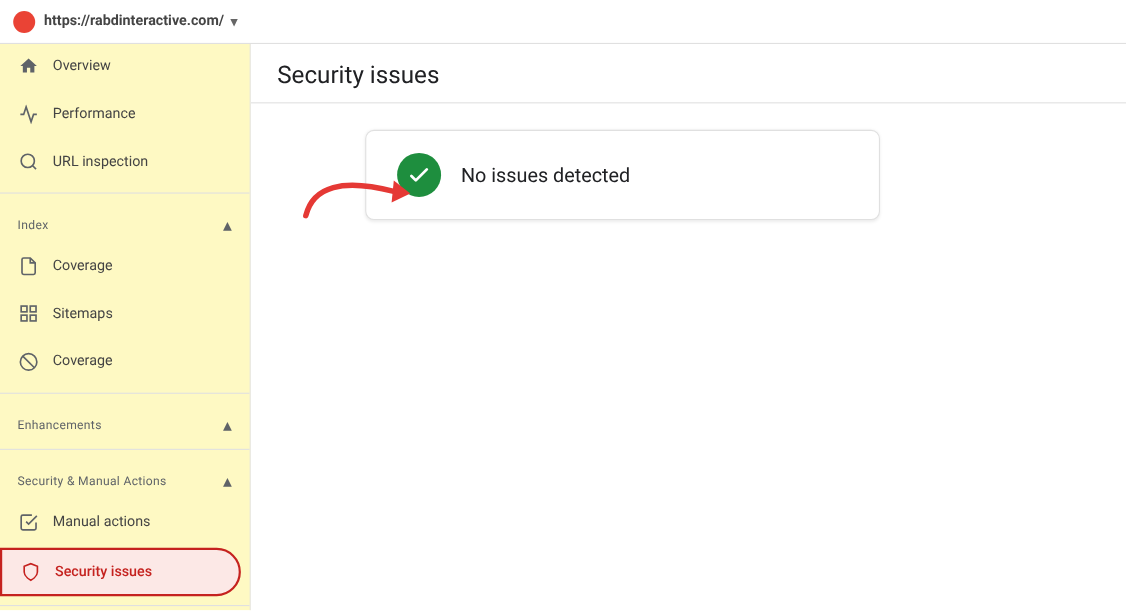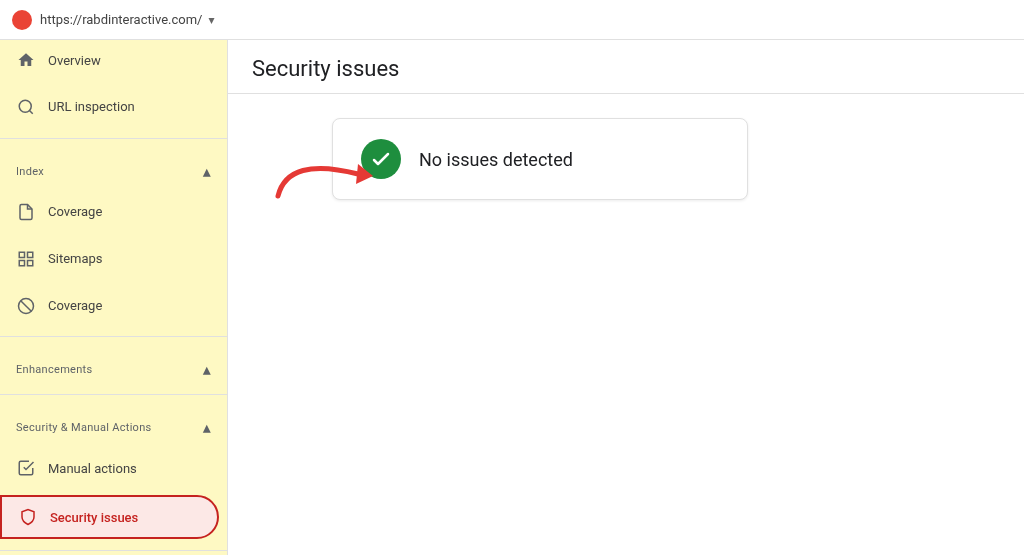--- a/index.html
+++ b/index.html
@@ -16,20 +16,21 @@
 
     
     .top-bar {
       display: flex;
       align-items: center;
       height: 40px;
       border-bottom: 1px solid #e0e0e0;
       padding: 0 12px;
       background: #fff;
       flex-shrink: 0;
+      font-weight: bold;
     }
     .top-bar-logo {
       width: 20px;
       height: 20px;
       border-radius: 50%;
       background: #ea4335;
       margin-right: 8px;
       flex-shrink: 0;
     }
     .top-bar-url {
@@ -148,21 +149,21 @@
     }
 
     
     .no-issues-card {
       display: flex;
       align-items: center;
       background: #fff;
       border: 1px solid #e0e0e0;
       border-radius: 8px;
       padding: 20px 28px;
-      width: 416px;
+      width: 468px;
       margin-left: 80px;
       box-shadow: 0 1px 3px rgba(0,0,0,0.08);
     }
 
     .check-circle {
       width: 40px;
       height: 40px;
       border-radius: 50%;
       background: #1e8e3e;
       display: flex;
@@ -210,20 +211,28 @@
 
     <div class="sidebar-item">
       <span class="sidebar-icon">
         <svg width="18" height="18" viewBox="0 0 24 24" fill="currentColor">
             <path d="M10 20v-6h4v6h5v-8h3L12 3 2 12h3v8z"></path>
           </svg>
       </span>
       <span>Overview</span>
     </div>
 
+    <div class="sidebar-item">
+      <span class="sidebar-icon">
+        <svg width="18" height="18" viewBox="0 0 24 24" fill="none" stroke="currentColor" stroke-width="2">
+            <polyline points="22 12 18 12 15 21 9 3 6 12 2 12"></polyline>
+          </svg>
+      </span>
+      <span>Performance</span>
+    </div>
 
     <div class="sidebar-item">
       <span class="sidebar-icon">
         <svg width="18" height="18" viewBox="0 0 24 24" fill="none" stroke="currentColor" stroke-width="2">
             <circle cx="11" cy="11" r="8"></circle>
             <line x1="21" y1="21" x2="16.65" y2="16.65"></line>
           </svg>
       </span>
       <span>URL inspection</span>
     </div>

